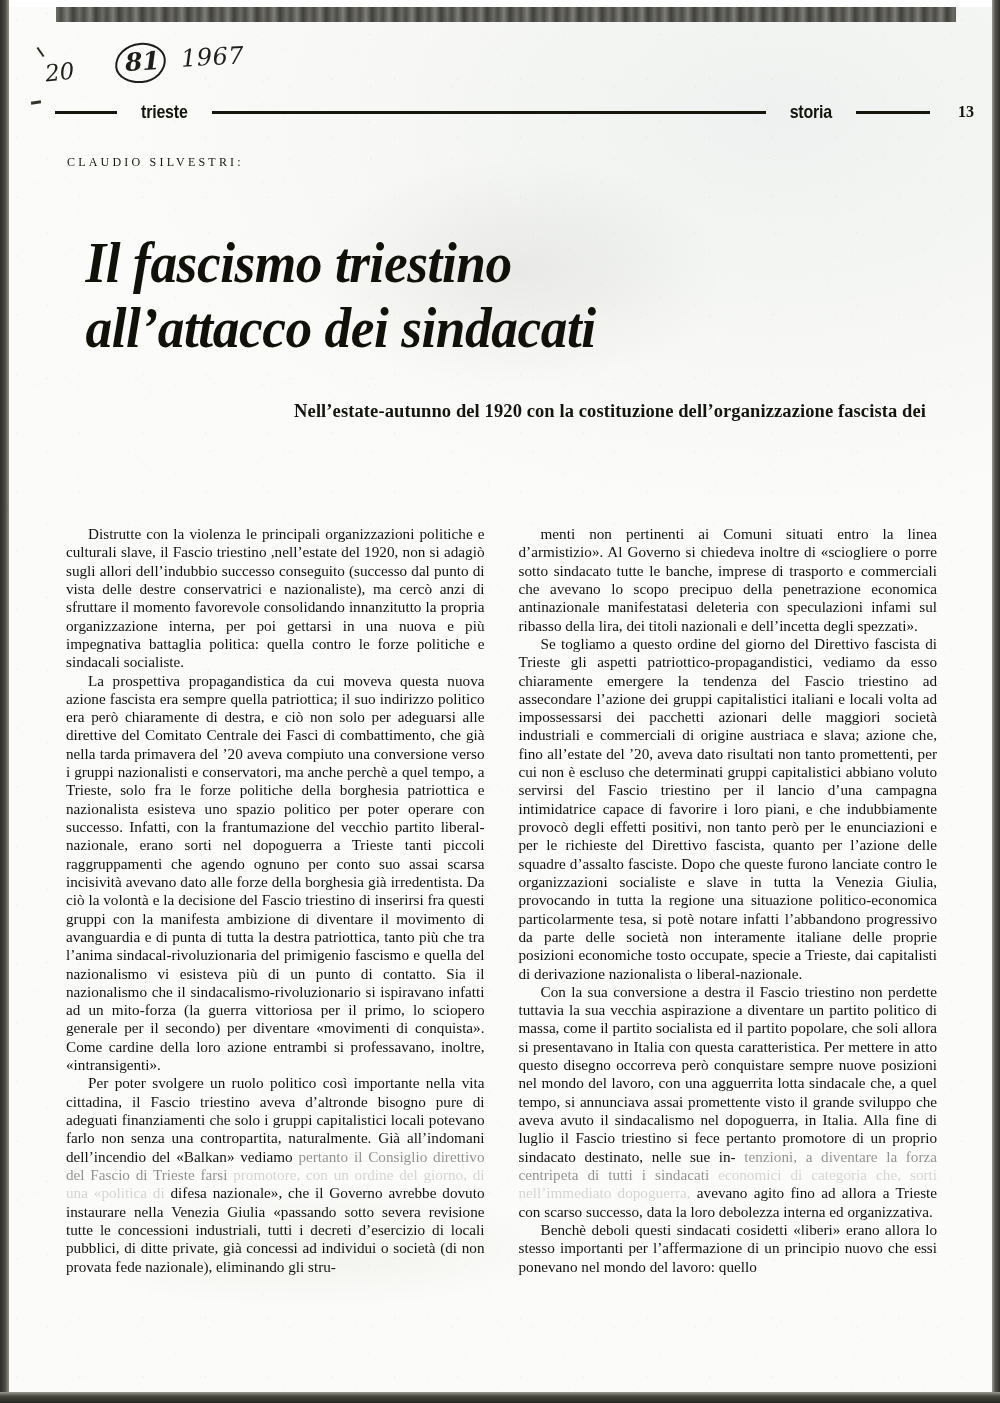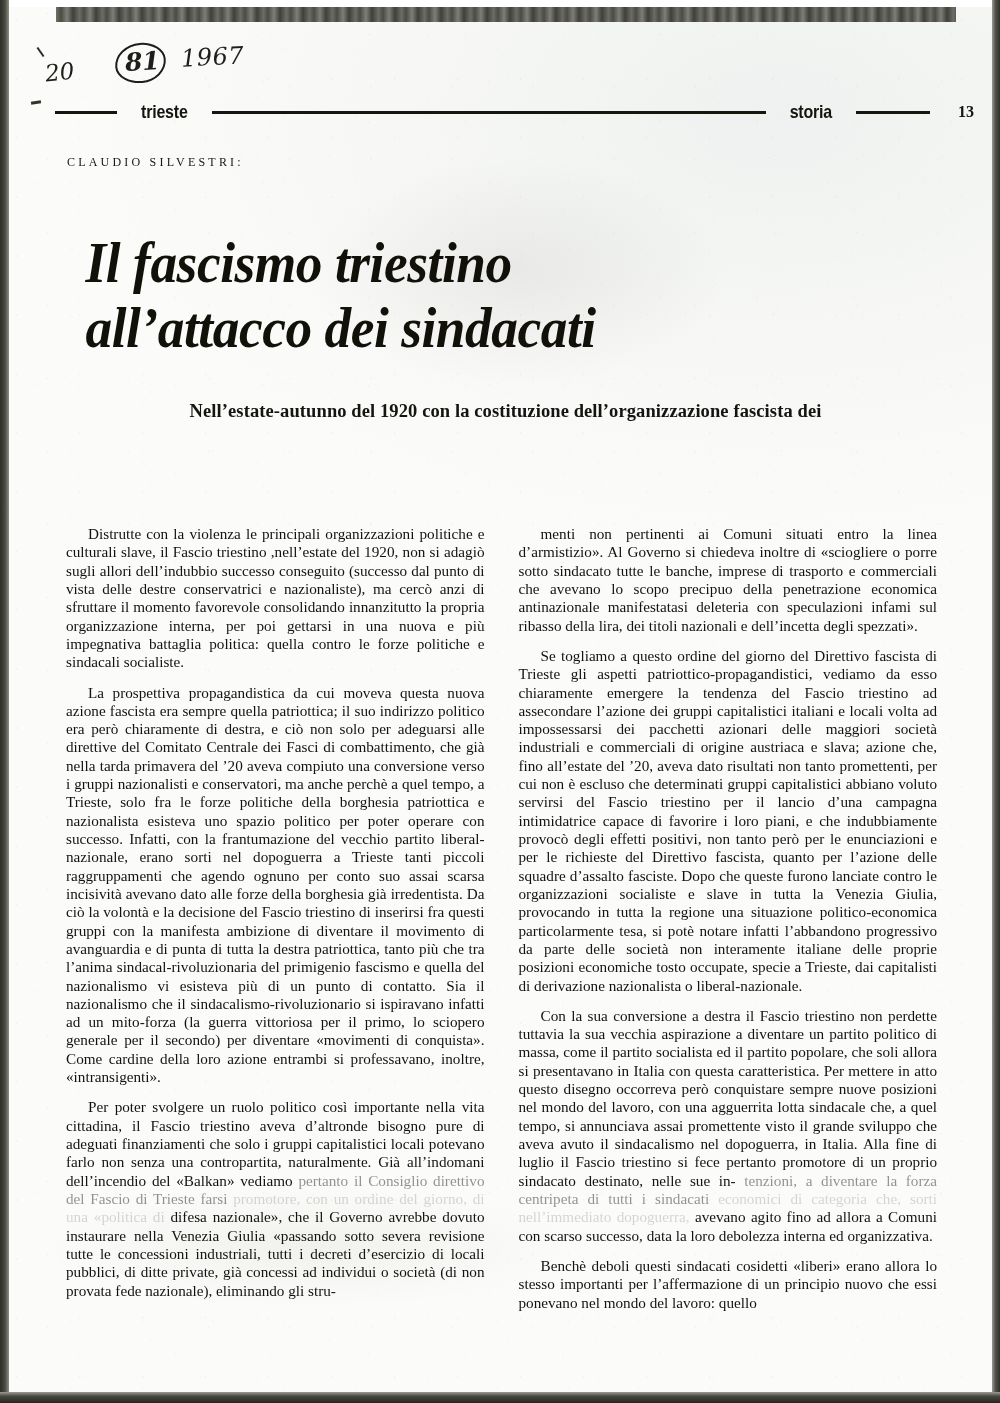--- a/index.html
+++ b/index.html
@@ -206,21 +206,21 @@
     position: absolute;
     top: 390px; left: 76px; right: 66px;
     text-align: center;
     font-family: "Liberation Serif", "DejaVu Serif", serif;
     font-weight: 700;
     font-size: 18.5px;
     line-height: 1.62;
     color: #141410;
     letter-spacing: .1px;
   }
-  .deck div { white-space: nowrap; }
+  .deck div { white-space: nowrap; text-align: right; }
 
   
   .body-cols {
     position: absolute;
     top: 518px; left: 57px; right: 55px; bottom: 30px;
     display: flex;
     gap: 34px;
   }
   .col {
     flex: 1 1 0;
@@ -228,21 +228,21 @@
     font-size: 15.2px;
     line-height: 1.205;
     color: #121210;
     text-align: justify;
   }
   .col p {
     margin: 0;
     text-indent: 1.45em;
     hyphens: manual;
   }
-  .col p + p { margin-top: 12px; }
+  .col p + p { margin-top: 0px; }
   .faded-xx { color: rgba(18,18,16,.17); }
   .faded-lt { color: rgba(18,18,16,.46); }
 </style>
 </head>
 <body>
 
 <div class="scan">
 
   <div class="edge-top-thin"></div>
   <div class="edge-top-band"></div>
@@ -296,21 +296,21 @@
             <span class="faded-xx">promotore, con un ordine del giorno, di una «politica di</span>
             <span>difesa nazionale», che il Governo avrebbe dovuto instaurare nella Venezia Giulia «passando sotto severa revisione tutte le concessioni industriali, tutti i decreti d’esercizio di locali pubblici, di ditte private, già concessi ad individui o società (di non provata fede nazionale), eliminando gli stru-</span></p>
         </div>
 
         <div class="col">
           <p>menti non pertinenti ai Comuni situati entro la linea d’armistizio». Al Governo si chiedeva inoltre di «sciogliere o porre sotto sindacato tutte le banche, imprese di trasporto e commerciali che avevano lo scopo precipuo della penetrazione economica antinazionale manifestatasi deleteria con speculazioni infami sul ribasso della lira, dei titoli nazionali e dell’incetta degli spezzati».</p>
           <p>Se togliamo a questo ordine del giorno del Direttivo fascista di Trieste gli aspetti patriottico-propagandistici, vediamo da esso chiaramente emergere la tendenza del Fascio triestino ad assecondare l’azione dei gruppi capitalistici italiani e locali volta ad impossessarsi dei pacchetti azionari delle maggiori società industriali e commerciali di origine austriaca e slava; azione che, fino all’estate del ’20, aveva dato risultati non tanto promettenti, per cui non è escluso che determinati gruppi capitalistici abbiano voluto servirsi del Fascio triestino per il lancio d’una campagna intimidatrice capace di favorire i loro piani, e che indubbiamente provocò degli effetti positivi, non tanto però per le enunciazioni e per le richieste del Direttivo fascista, quanto per l’azione delle squadre d’assalto fasciste. Dopo che queste furono lanciate contro le organizzazioni socialiste e slave in tutta la Venezia Giulia, provocando in tutta la regione una situazione politico-economica particolarmente tesa, si potè notare infatti l’abbandono progressivo da parte delle società non interamente italiane delle proprie posizioni economiche tosto occupate, specie a Trieste, dai capitalisti di derivazione nazionalista o liberal-nazionale.</p>
           <p><span>Con la sua conversione a destra il Fascio triestino non perdette tuttavia la sua vecchia aspirazione a diventare un partito politico di massa, come il partito socialista ed il partito popolare, che soli allora si presentavano in Italia con questa caratteristica. Per mettere in atto questo disegno occorreva però conquistare sempre nuove posizioni nel mondo del lavoro, con una agguerrita lotta sindacale che, a quel tempo, si annunciava assai promettente visto il grande sviluppo che aveva avuto il sindacalismo nel dopoguerra, in Italia. Alla fine di luglio il Fascio triestino si fece pertanto promotore di un proprio sindacato destinato, nelle sue in-</span>
             <span class="faded-lt">tenzioni, a diventare la forza centripeta di tutti i sindacati</span>
             <span class="faded-xx">economici di categoria che, sorti nell’immediato dopoguerra,</span>
-            <span> avevano agito fino ad allora a Comuni con scarso successo, data la loro debolezza interna ed organizzativa.</span></p>
+            <span> avevano agito fino ad allora a Trieste con scarso successo, data la loro debolezza interna ed organizzativa.</span></p>
           <p>Benchè deboli questi sindacati cosidetti «liberi» erano allora lo stesso importanti per l’affermazione di un principio nuovo che essi ponevano nel mondo del lavoro: quello</p>
         </div>
 
       </div>
 
     </div>
   </div>
 </div>
 
 </body></html>

